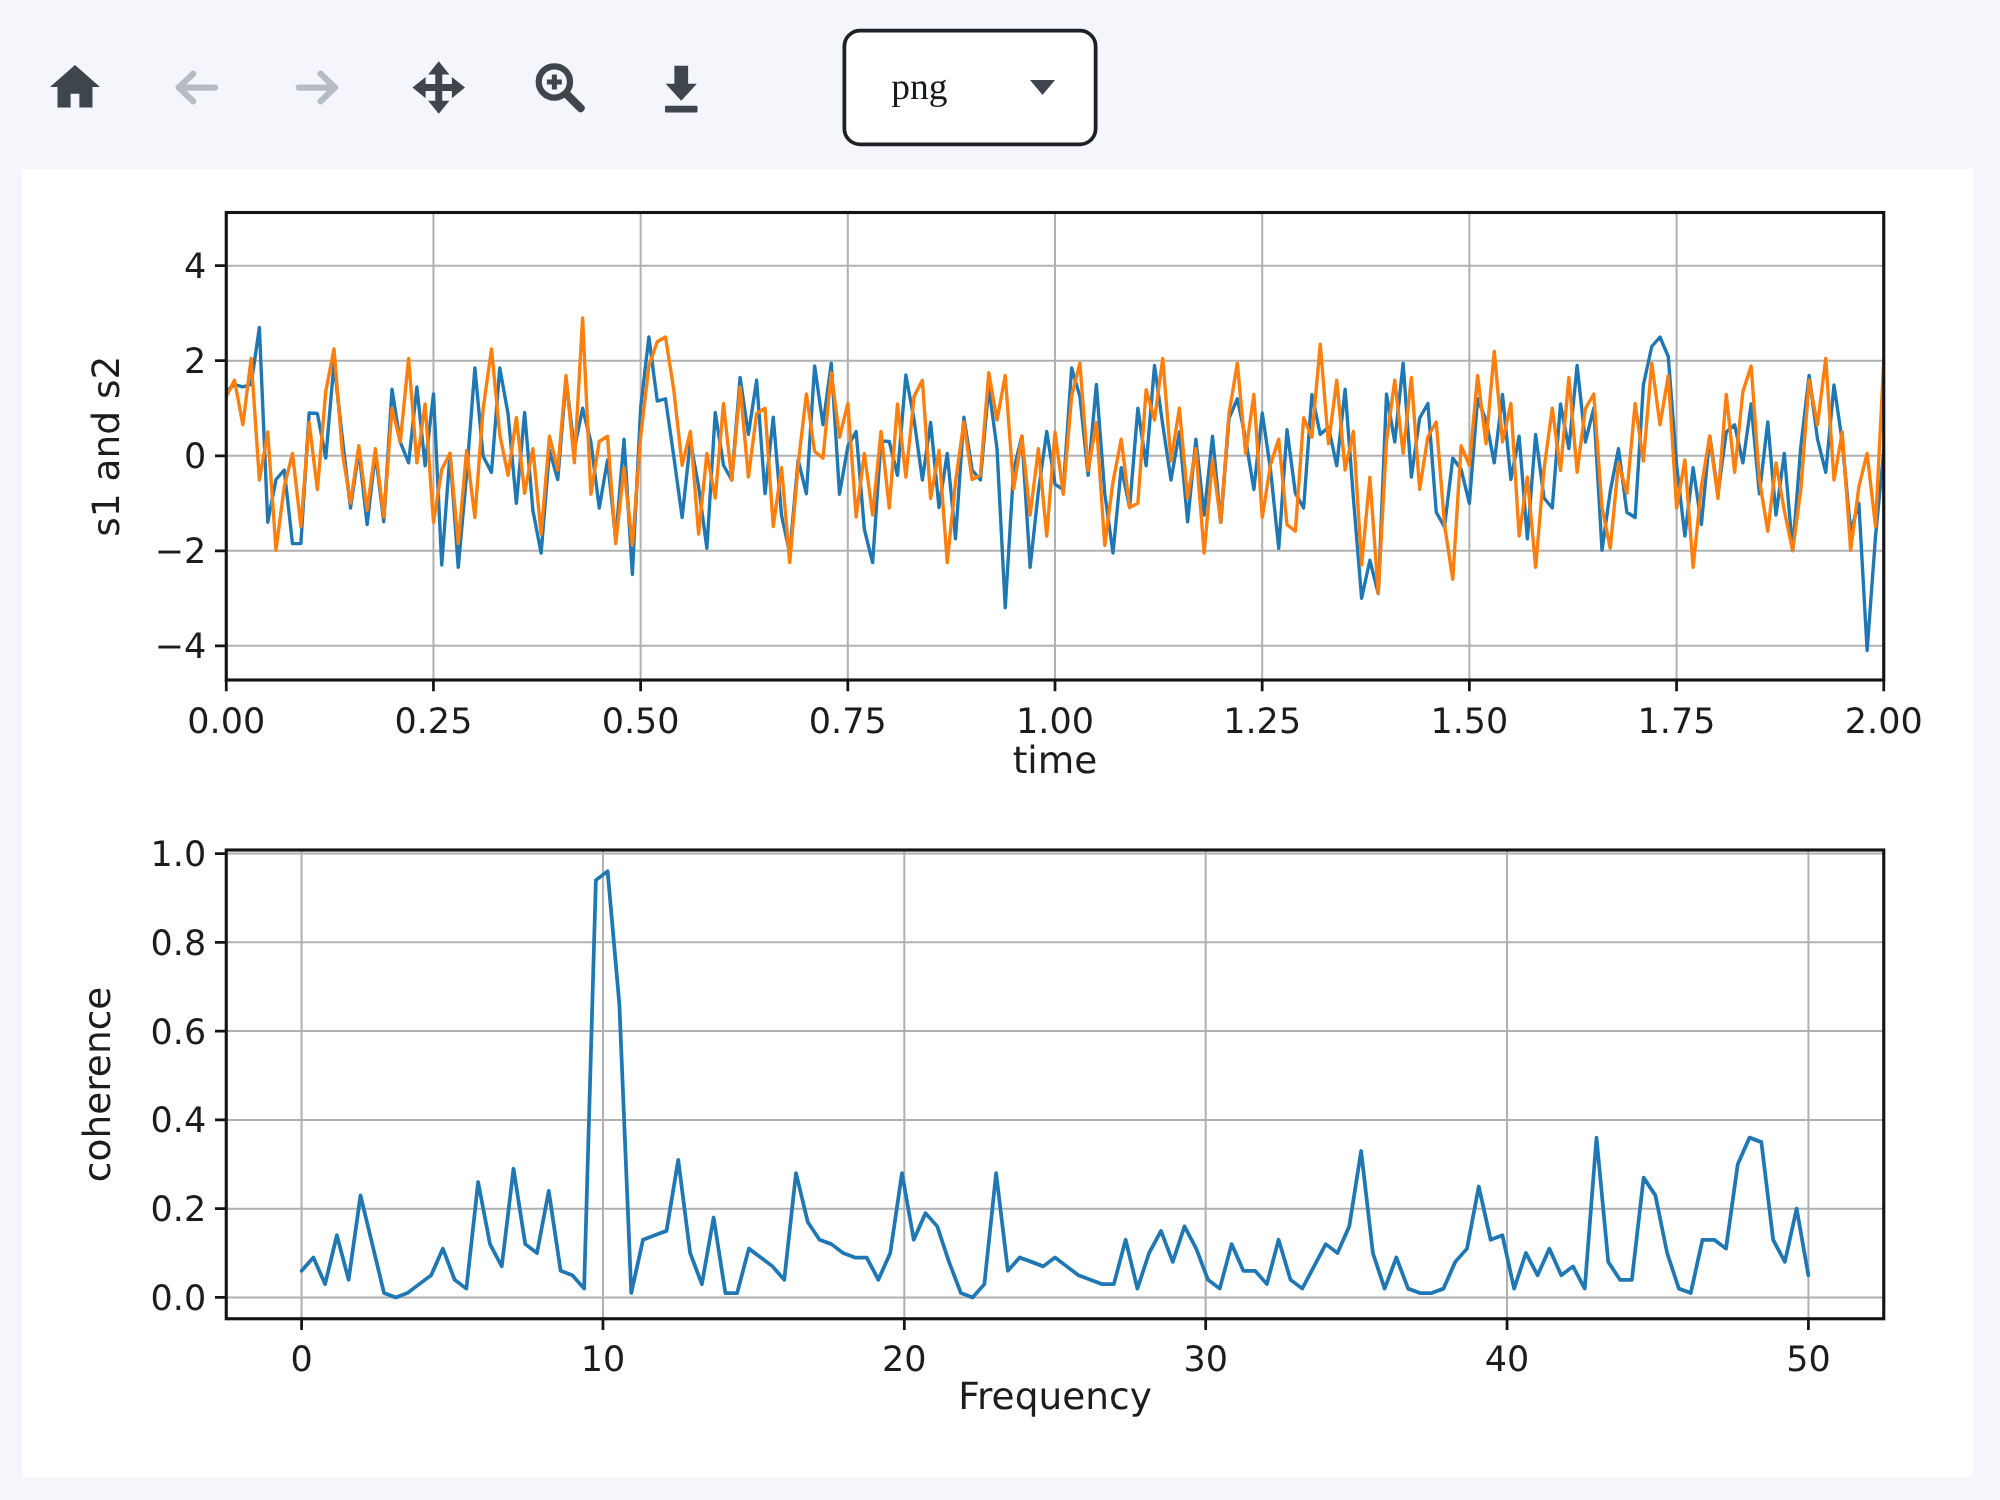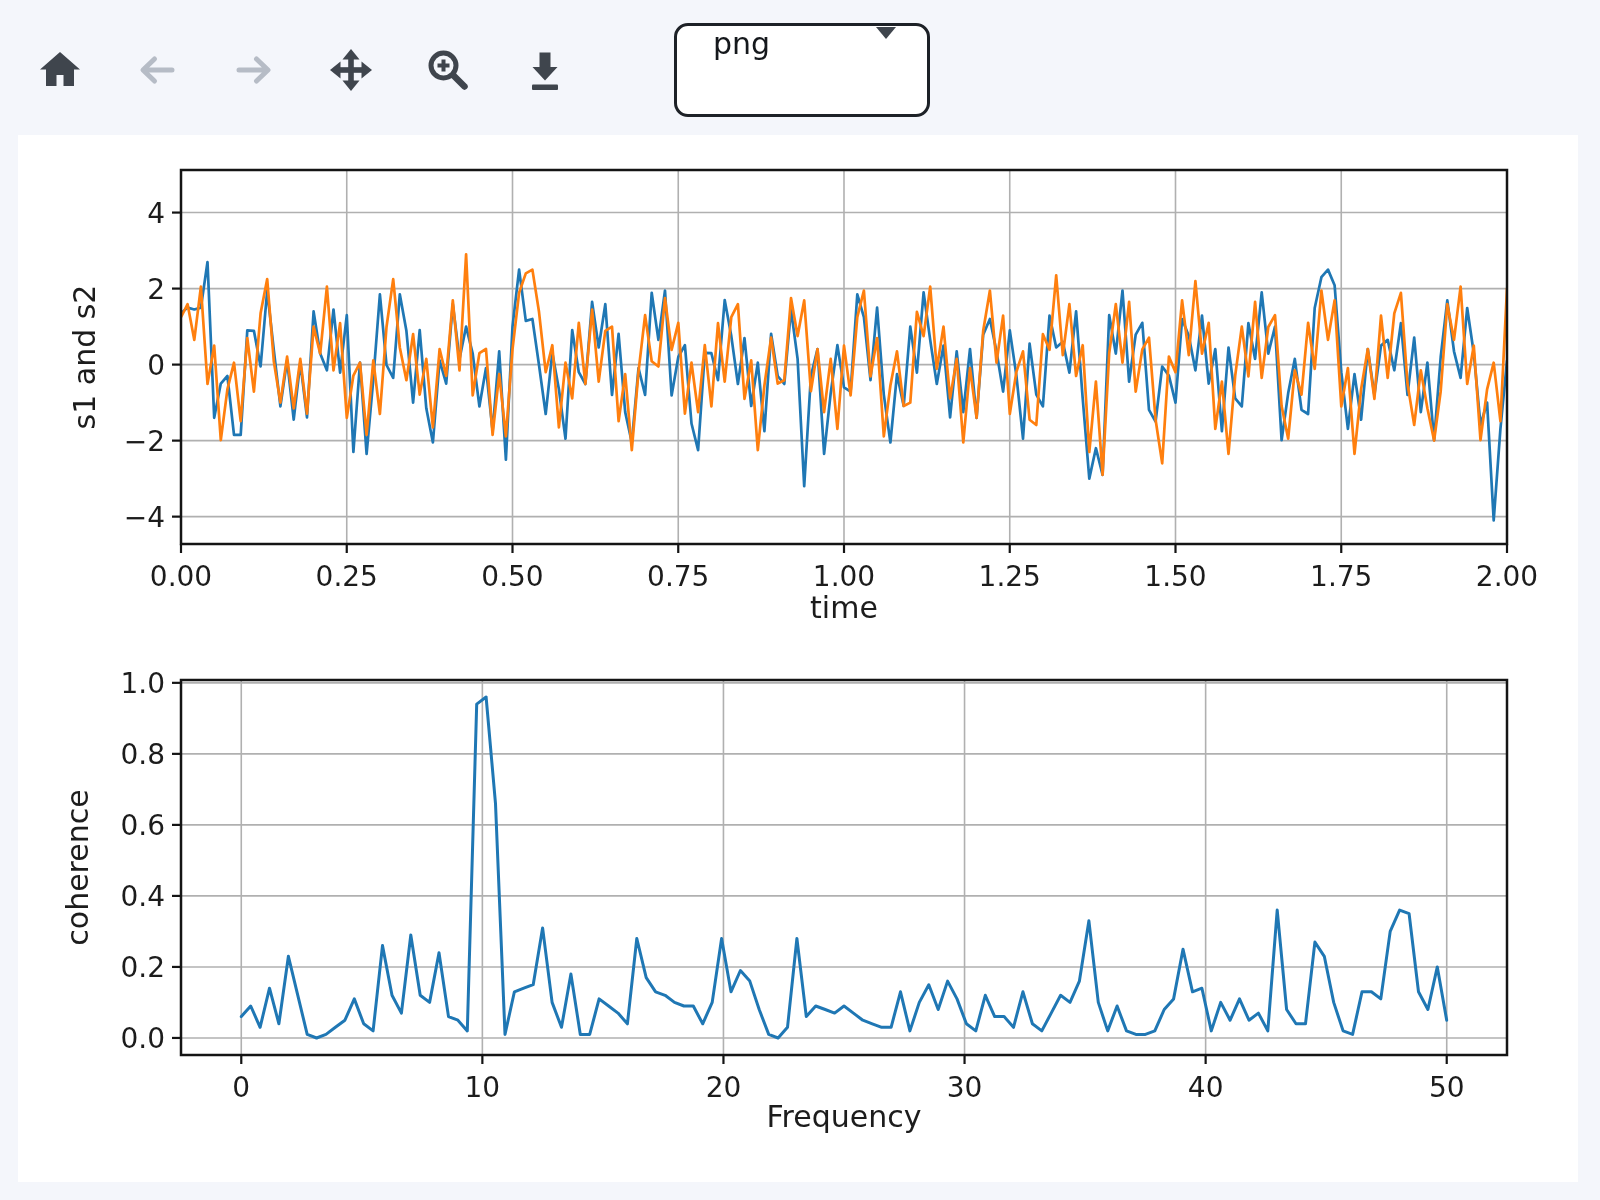--- a/index.html
+++ b/index.html
@@ -14,24 +14,24 @@
     display:flex;align-items:center;gap:53px;
   }
   .tb-btn{
     width:44px;height:44px;padding:0;border:none;background:transparent;
     display:flex;align-items:center;justify-content:center;cursor:pointer;
   }
   .tb-btn svg{width:44px;height:44px;}
   .icon-on{color:#3f454d;}
   .icon-off{color:#b6bcc6;}
   .format-select{
-    margin-left:54px;width:256px;height:94px;box-sizing:border-box;
+    margin-left:54px;width:204px;height:94px;box-sizing:border-box;
     background:#ffffff;border:3px solid #1d2127;border-radius:14px;
-    display:flex;cursor:pointer;
-    font-size:30px;color:#15181c;
+    display:flex;align-items:center;cursor:pointer;
+    font-size:30px;color:#15181c;font-family:Liberation Serif, serif;
   }
   .format-select .val{padding-left:36px;flex:1;}
   .format-select .caret{margin-right:30px;display:flex;}
   .figure-canvas{
     position:absolute;left:18px;top:135px;width:1560px;height:1047px;
     background:#ffffff;
   }
   .tick{font-size:28px;fill:#1c1c1c;font-family:"DejaVu Sans","Liberation Sans",sans-serif;}
   .axlabel{font-size:30px;fill:#1c1c1c;font-family:"DejaVu Sans","Liberation Sans",sans-serif;}
 </style>

